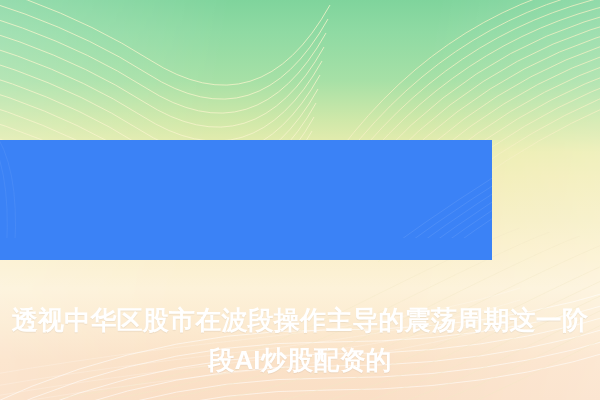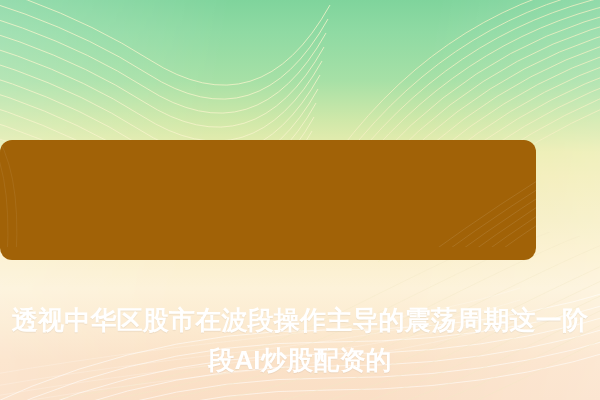--- a/index.html
+++ b/index.html
@@ -169,21 +169,21 @@
 
       <g clip-path="url(#clipAll)" fill="none" stroke="#ffffff" stroke-width="0.7" opacity="0.30">
         <path d="M-80,400 Q 60,372 240,352 T 520,300"></path>
         <path d="M-80,410 Q 60,382 240,362 T 520,310"></path>
         <path d="M-80,420 Q 60,392 240,372 T 520,320"></path>
         <path d="M-80,388 Q 60,360 240,340 T 520,288"></path>
       </g>
     </svg>
   </div>
 
-  <div class="band" id="band" style="top: 140px; height: 120px; background: #a16207; width: 536px; border-radius: 12px;">
+  <div class="band" id="band" style="top: 140px; height: 120px; background: #3b82f6; width: 492px;">
     <div class="band-arcs">
       <svg viewBox="0 0 600 120" preserveAspectRatio="none" aria-hidden="true">
         <g fill="none" stroke="#ffffff" stroke-width="0.8" opacity="0.5">
           <path d="M480,128 Q 560,70 640,22"></path>
           <path d="M492,130 Q 572,72 652,24"></path>
           <path d="M504,132 Q 584,74 664,26"></path>
           <path d="M516,134 Q 596,76 676,28"></path>
           <path d="M528,136 Q 608,78 688,30"></path>
           <path d="M540,138 Q 620,80 700,32"></path>
         </g>

